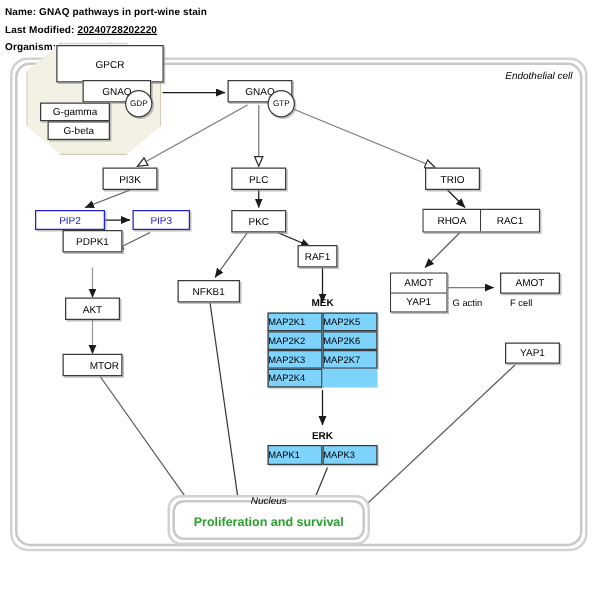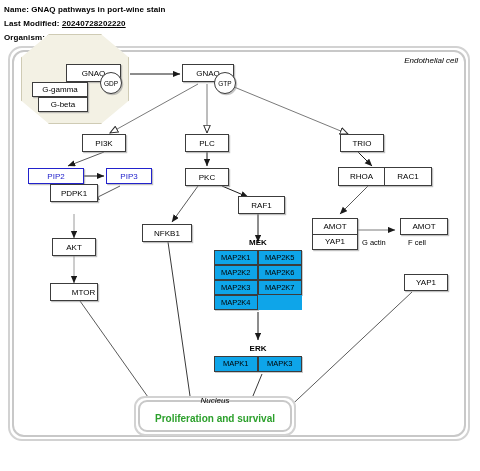--- a/index.html
+++ b/index.html
@@ -53,22 +53,22 @@
     font-size: 8px; color: #000; background: #fff;
     display: flex; align-items: center; justify-content: center;
     white-space: nowrap;
   }
   .cell.bb { border-bottom: 1px solid #3c3c3c; }
   .cell.br { border-right: 1px solid #3c3c3c; }
 
   
   .tbl { position: absolute; display: grid; }
   .tbl .tc {
-    border: 1px solid #3c3c3c; background: #0ea5e9; font-size: 7.5px;
-    display: flex; align-items: center; justify-content: center;
+    border: 1px solid #3c3c3c; background: #7dd3fc; font-size: 7.5px;
+    display: flex; align-items: center; 
     margin: -0.5px 0 0 -0.5px; white-space: nowrap;
     box-shadow: 1px 1px 0 rgba(150,150,150,.5);
   }
   .tbl .tc.empty { border: none; box-shadow: none; }
   .grouplabel {
     position: absolute; font-size: 8px; font-weight: bold; color: #000;
     text-align: center; white-space: nowrap;
   }
 
   
@@ -181,20 +181,23 @@
       <line x1="358" y1="152" x2="372" y2="166" marker-end="url(#solid)" stroke="#1a1a1a"></line>
 
       <line x1="368" y1="186" x2="340" y2="214" marker-end="url(#solid)" stroke="#5a5a5a"></line>
 
       <line x1="358" y1="230" x2="395" y2="230" marker-end="url(#solid)" stroke="#7a7a7a"></line>
 
       <line x1="412" y1="292" x2="282" y2="414" marker-end="url(#solid)" stroke="#5a5a5a"></line>
     </g>
   </svg>
 
+  <div class="node" style="left:45px; top:36px; width:86px; height:30px;">
+    <span>GPCR</span>
+  </div>
   <div class="node" style="left:66px; top:64px; width:55px; height:18px;">
     <span>GNAQ</span>
   </div>
   <div class="circ" style="left:100px; top:72px; width:22px; height:22px;">
     <span>GDP</span>
   </div>
   <div class="node" style="left:32px; top:82px; width:56px; height:15px;">
     <span>G-gamma</span>
   </div>
   <div class="node" style="left:38px; top:97px; width:50px; height:15px;">
@@ -241,21 +244,21 @@
   <div class="node" style="left:50px; top:184px; width:48px; height:18px;">
     <span>PDPK1</span>
   </div>
   <div class="node" style="left:52px; top:238px; width:44px; height:18px;">
     <span>AKT</span>
   </div>
   <div class="node" style="left:50px; top:283px; width:48px; height:18px;padding-left:19px;">
     <span>MTOR</span>
   </div>
 
-  <div class="node" style="left:238px; top:196px; width:47px; height:18px;">
+  <div class="node" style="left:238px; top:196px; width:32px; height:18px;">
     <span>RAF1</span>
   </div>
   <div class="node" style="left:142px; top:224px; width:50px; height:18px;">
     <span>NFKB1</span>
   </div>
 
   <div class="grouplabel" style="left:214px; top:238px; width:88px;">
     <span>MEK</span>
   </div>
   <div class="tbl" style="left:214px; top:250px; grid-template-columns:44px 44px; grid-auto-rows:15px;">

